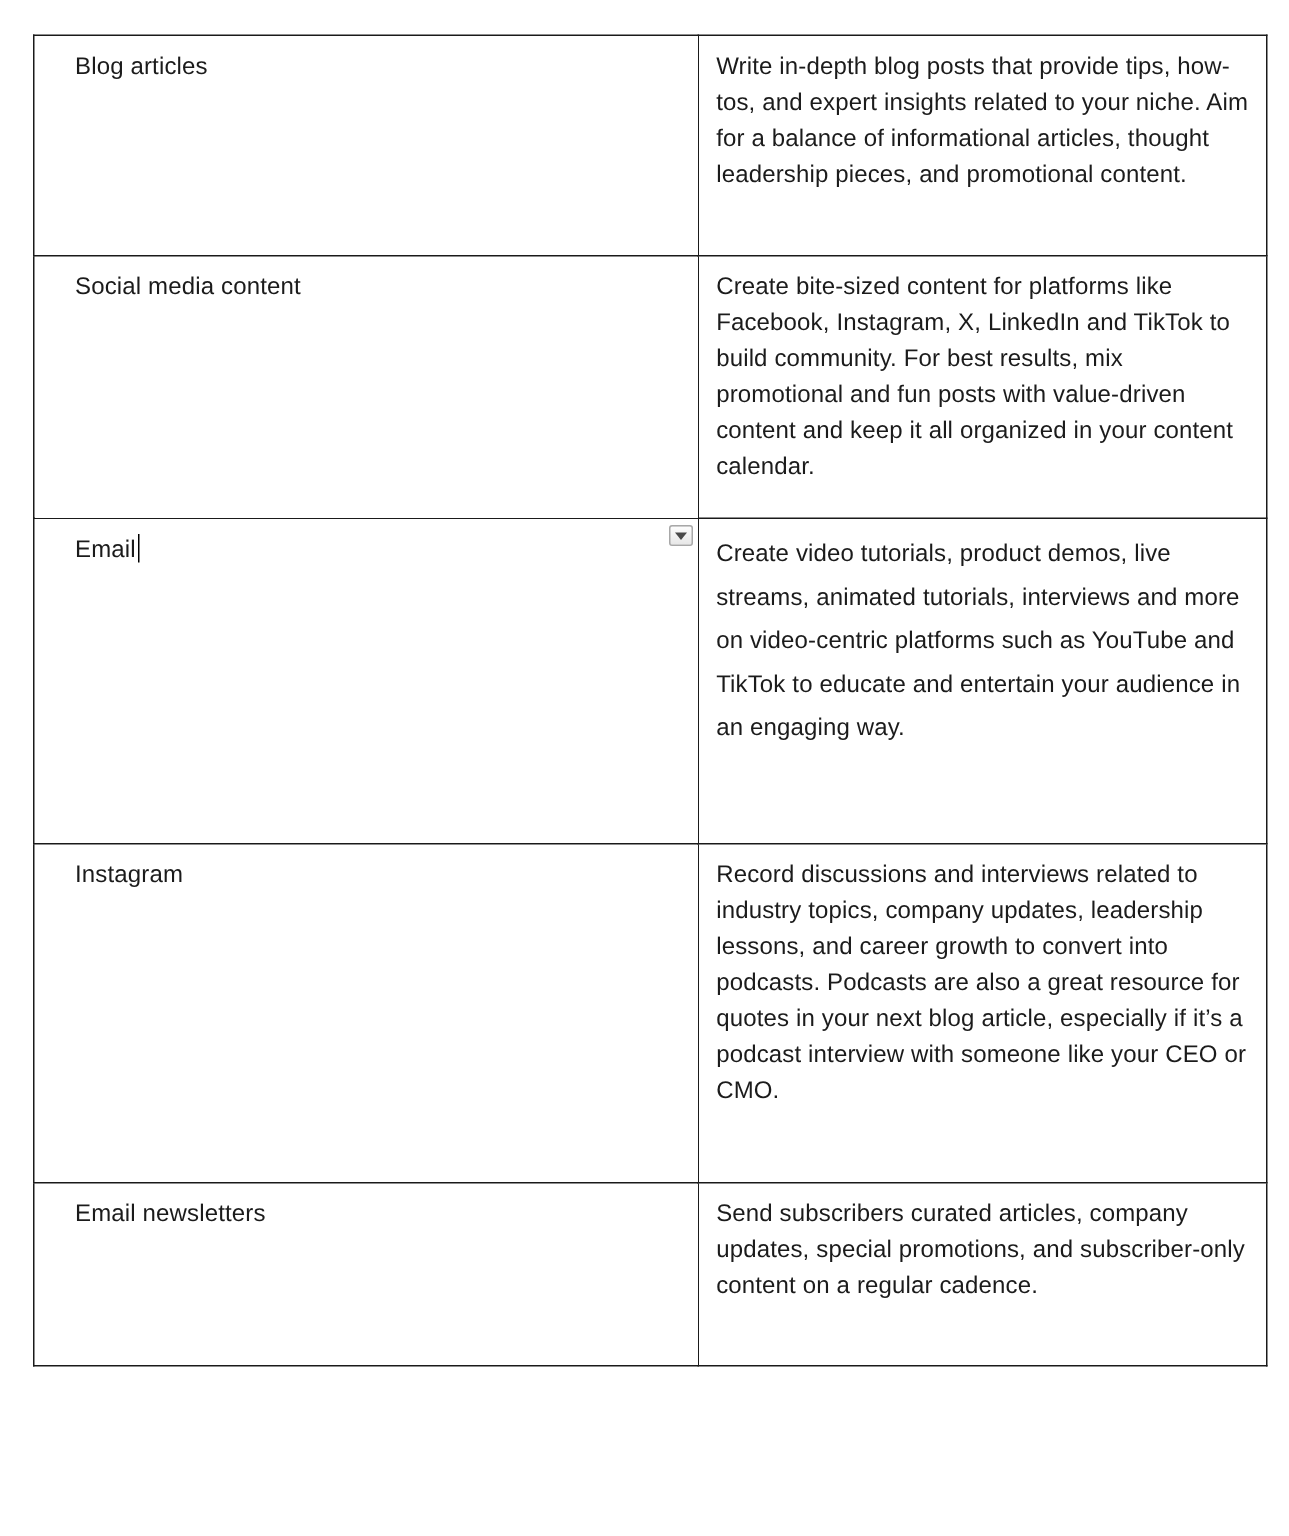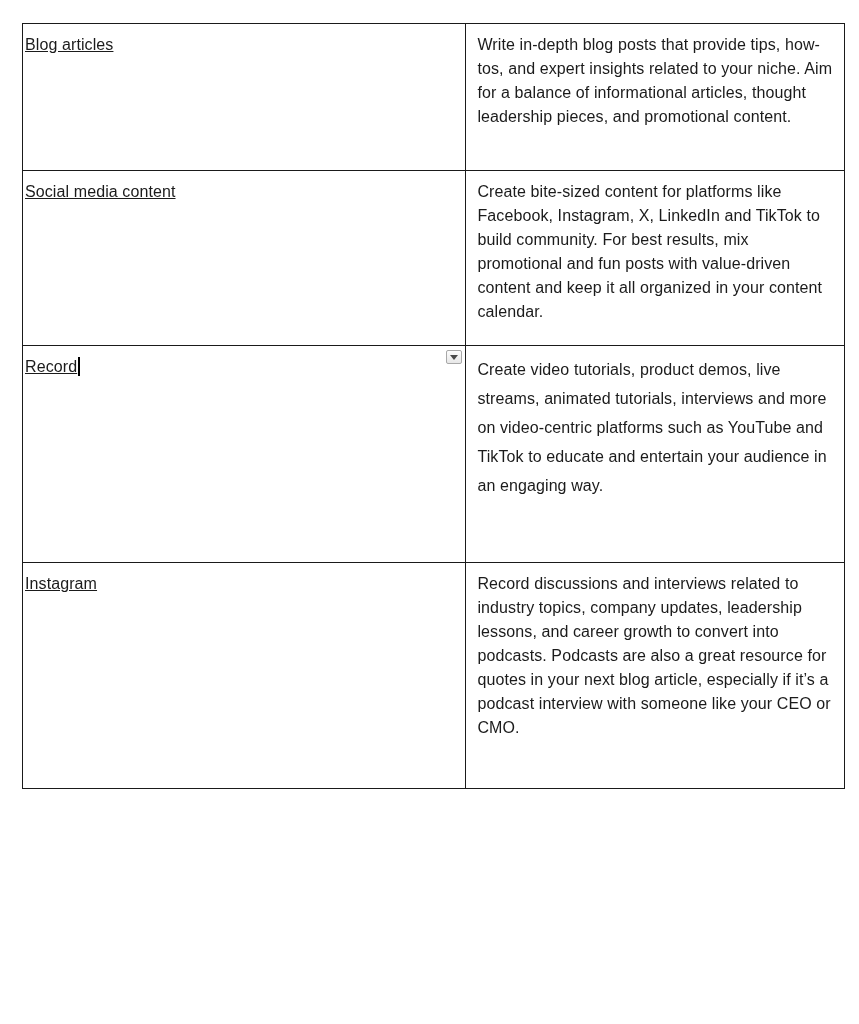--- a/index.html
+++ b/index.html
@@ -21,23 +21,22 @@
   .doc-table td {
     border: 1.5px solid #1a1a1a;
     vertical-align: top;
     background: #ffffff;
     font-size: 16px;
     line-height: 24px;
     letter-spacing: 0.1px;
   }
   .cell-label {
     width: 410px;
-    padding: 9px 12px 9px 2px;
+    padding: 9px 12px 9px 27px;
     position: relative;
-    text-decoration: underline;
   }
   .cell-desc {
     width: 350px;
     padding: 9px 8px 9px 11px;
   }
   
   .doc-table tr:nth-child(1) td { height: 147px; }
   .doc-table tr:nth-child(2) td { height: 175px; }
   .doc-table tr:nth-child(3) td { height: 217px; }
   .doc-table tr:nth-child(4) td { height: 226px; }
@@ -103,35 +102,44 @@
       <span>Social media content</span>
       
     </td>
     <td class="cell-desc">
       <span>Create bite-sized content for platforms like Facebook, Instagram, X, LinkedIn and TikTok to build community. For best results, mix promotional and fun posts with value-driven content and keep it all organized in your content calendar.</span>
     </td>
   </tr>
 
   <tr class="editing">
     <td class="cell-label">
-      <span>Record</span><span class="text-caret"></span>
+      <span>Email</span><span class="text-caret"></span>
       <span class="cell-dropdown-btn">
         <span class="caret-down"></span>
       </span>
     </td>
     <td class="cell-desc">
       <span>Create video tutorials, product demos, live streams, animated tutorials, interviews and more on video-centric platforms such as YouTube and TikTok to educate and entertain your audience in an engaging way.</span>
     </td>
   </tr>
 
   <tr>
     <td class="cell-label">
       <span>Instagram</span>
       
     </td>
     <td class="cell-desc">
       <span>Record discussions and interviews related to industry topics, company updates, leadership lessons, and career growth to convert into podcasts. Podcasts are also a great resource for quotes in your next blog article, especially if it’s a podcast interview with someone like your CEO or CMO.</span>
     </td>
   </tr>
 
+  <tr>
+    <td class="cell-label">
+      <span>Email newsletters</span>
+      
+    </td>
+    <td class="cell-desc">
+      <span>Send subscribers curated articles, company updates, special promotions, and subscriber-only content on a regular cadence.</span>
+    </td>
+  </tr>
 
 </tbody>
 </table>
 
 </body></html>

